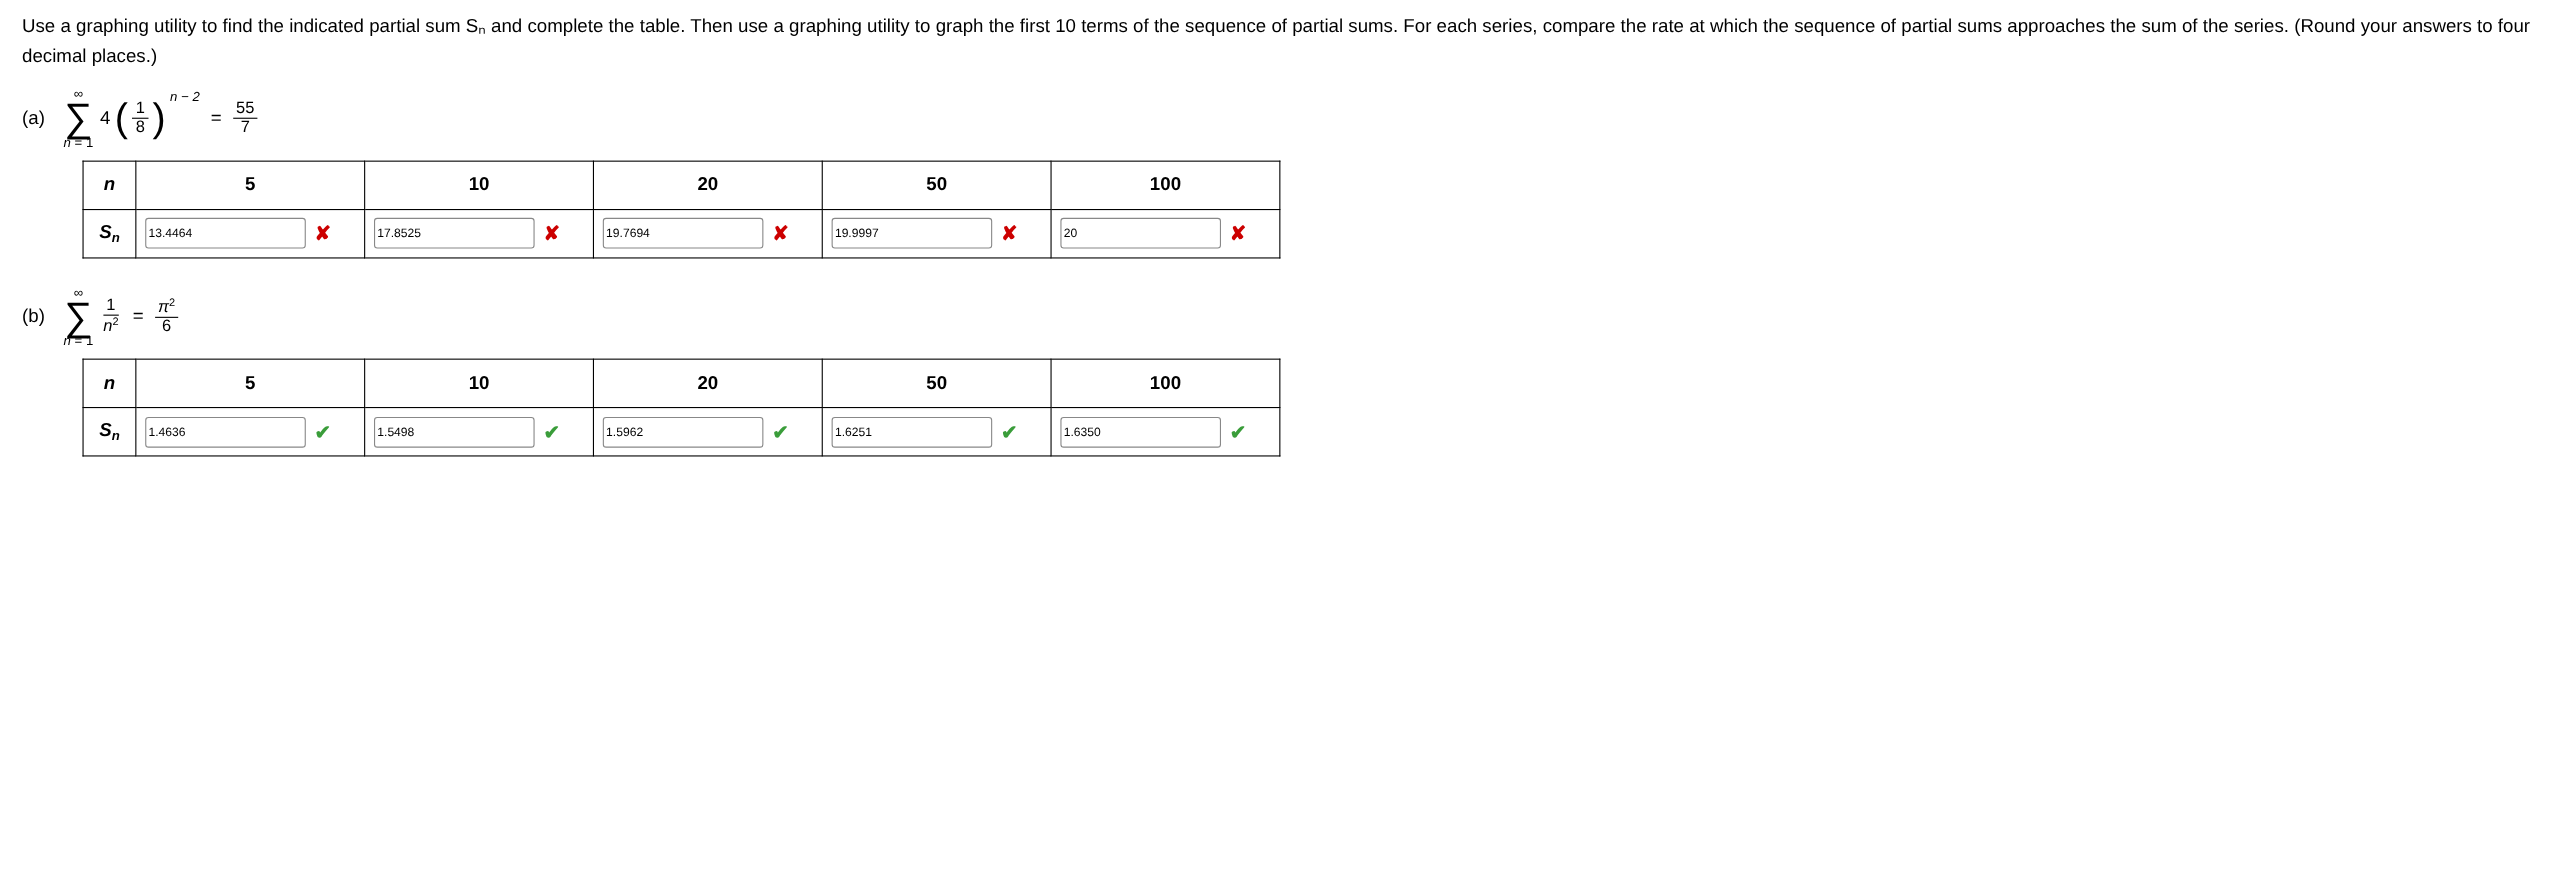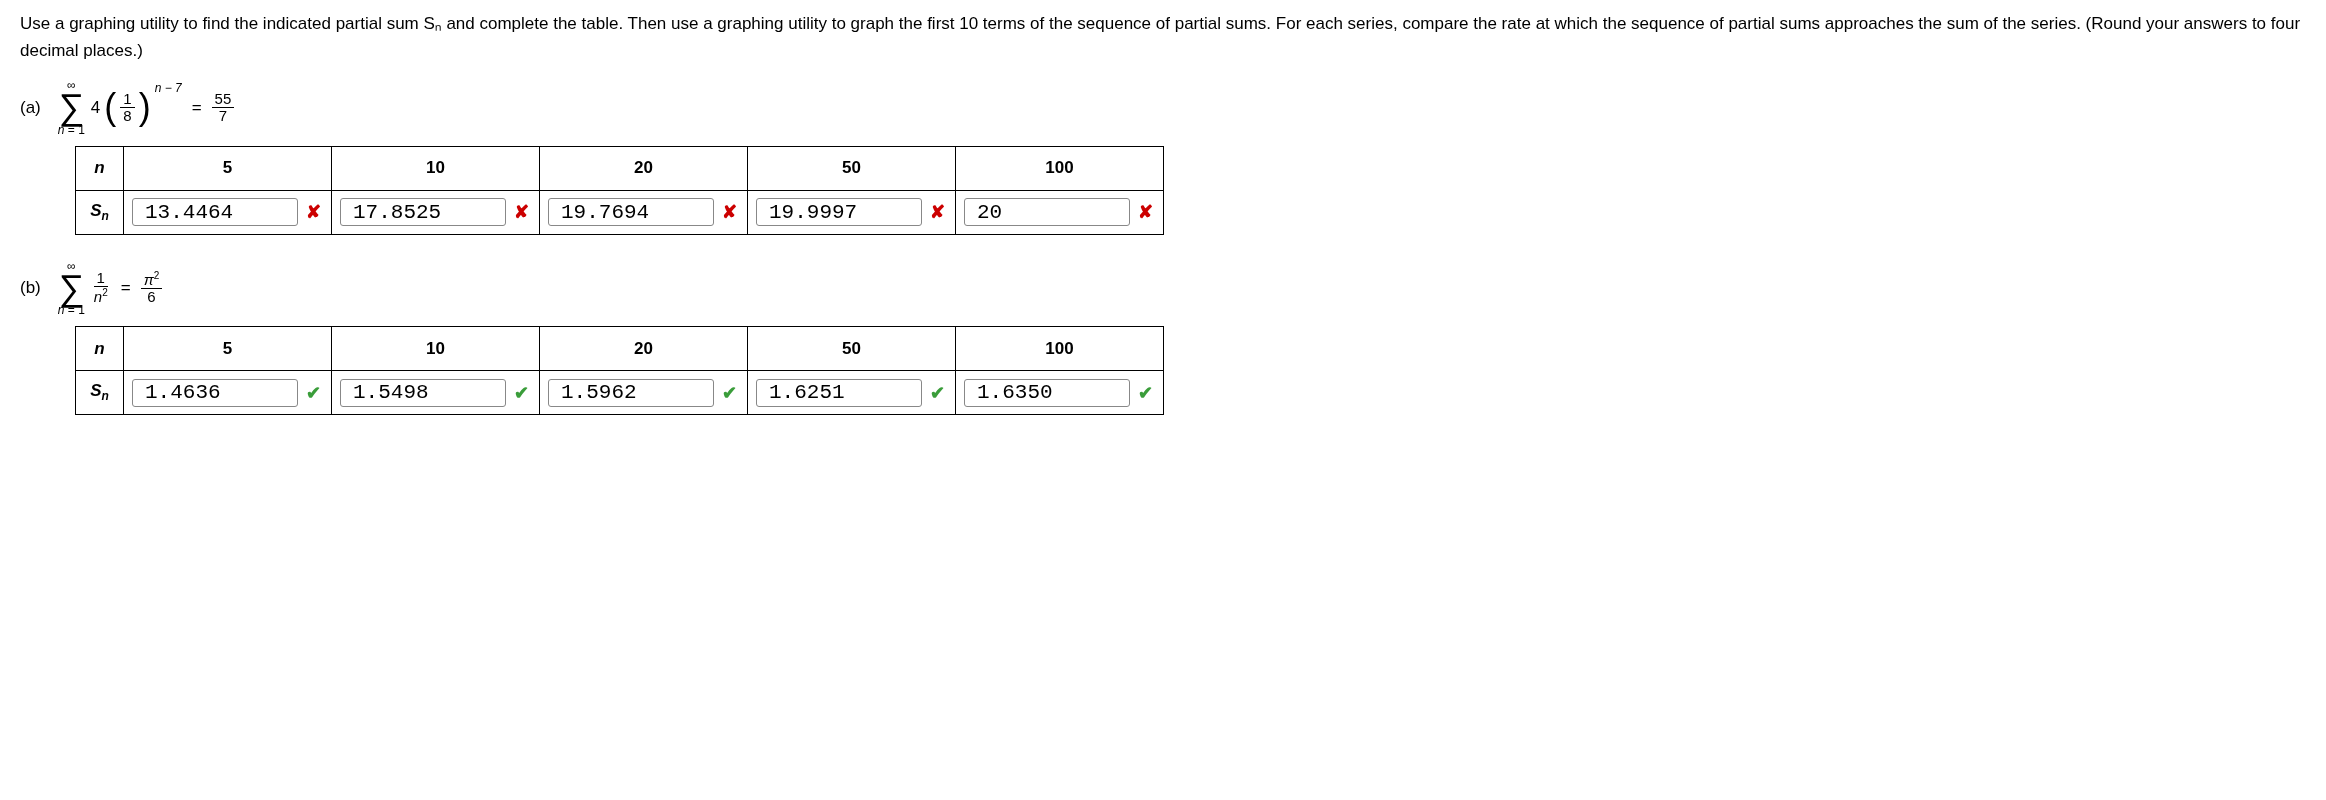--- a/index.html
+++ b/index.html
@@ -98,23 +98,23 @@
     display: flex;
     align-items: center;
     gap: 8px;
     justify-content: flex-start;
   }
   input[type=text] {
     width: 140px;
     height: 24px;
     border: 1px solid #888;
     border-radius: 3px;
-    padding: 1px 12px;
-    font-size: 21px;
-    font-family: Liberation Mono, monospace;
+    padding: 1px 2px;
+    font-size: 11px;
+    font-family: Liberation Sans, sans-serif;
   }
   .mark {
     font-size: 18px;
     font-weight: bold;
   }
   .wrong { color: #c00; }
   .right { color: #3a9d3a; }
   .sub { font-size: 12px; font-style: italic; vertical-align: sub; }
 </style>
 </head>
@@ -130,21 +130,21 @@
       <span class="sigma">∑</span>
       <span class="sigma-bottom"><span>n</span> <span style="font-style:normal">= 1</span></span>
     </span>
     <span>4</span>
     <span class="paren">(</span>
     <span class="frac">
       <span class="num">1</span>
       <span class="den">8</span>
     </span>
     <span class="paren">)</span>
-    <span class="sup">n − 7</span>
+    <span class="sup">n − 2</span>
     <span class="eq">=</span>
     <span class="frac">
       <span class="num">55</span>
       <span class="den">7</span>
     </span>
   </span>
 </div>
 
 <table>
   <tbody>

